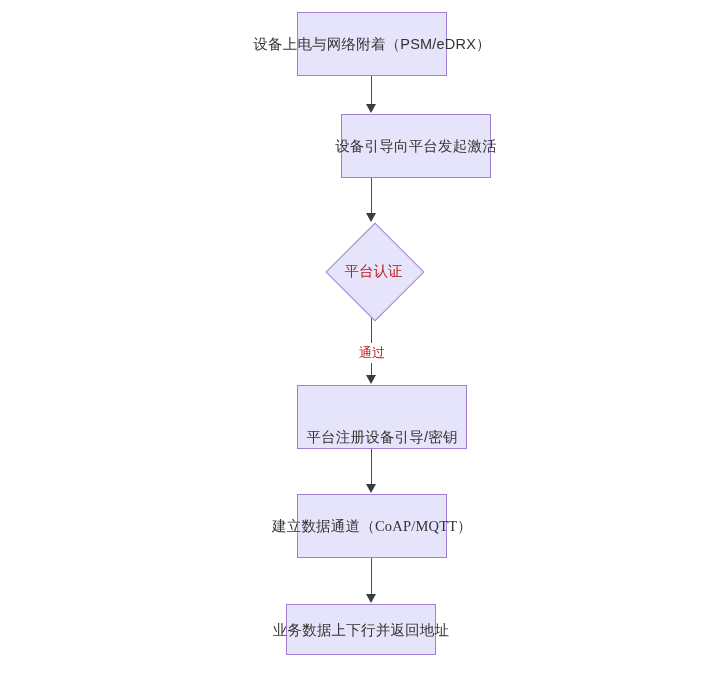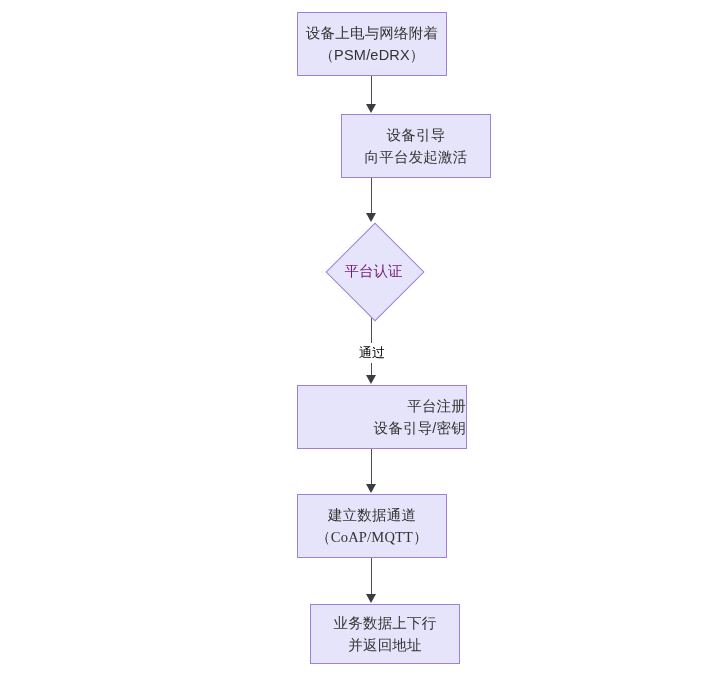--- a/index.html
+++ b/index.html
@@ -17,21 +17,21 @@
     position: relative;
     width: 726px;
     height: 700px;
   }
   .node {
     position: absolute;
     box-sizing: border-box;
     background: #e6e4fa;
     border: 1.4px solid #9f7fd8;
     display: flex;
-    flex-direction: column;
+    flex-direction: row;
     align-items: center;
     justify-content: center;
     color: #333333;
     font-size: 14.5px;
     line-height: 22px;
     letter-spacing: 0.2px;
     white-space: nowrap;
     z-index: 3;
   }
   .node .line2 {
@@ -56,21 +56,21 @@
   }
   .decision .dtext {
     position: absolute;
     left: 0;
     top: 0;
     width: 100%;
     height: 100%;
     display: flex;
     align-items: center;
     justify-content: center;
-    color: #701a75;
+    color: #b91c1c;
     font-size: 14.5px;
     line-height: 22px;
     white-space: nowrap;
   }
   .edge {
     position: absolute;
     left: 371px;
     width: 1.4px;
     background: #4d4d55;
     z-index: 1;
@@ -81,21 +81,21 @@
     width: 0;
     height: 0;
     border-left: 5.5px solid transparent;
     border-right: 5.5px solid transparent;
     border-top: 9px solid #3b3b44;
     z-index: 2;
   }
   .edge-label {
     position: absolute;
     background: #ffffff;
-    color: #000000;
+    color: #b91c1c;
     font-size: 13px;
     line-height: 18px;
     padding: 1px 4px;
     white-space: nowrap;
     z-index: 4;
   }
 </style>
 </head>
 <body>
 
@@ -135,18 +135,18 @@
   <div class="node" style="left:297px; top:385px; width:170px; height:64px;align-items:flex-end;">
     <span class="line1">平台注册</span>
     <span class="line2">设备引导/密钥</span>
   </div>
 
   <div class="node" style="left:297px; top:494px; width:150px; height:64px;font-family:Liberation Serif, serif;">
     <span class="line1">建立数据通道</span>
     <span class="line2">（CoAP/MQTT）</span>
   </div>
 
-  <div class="node" style="left:310px; top:604px; width:150px; height:60px;text-align:right;">
+  <div class="node" style="left:286px; top:604px; width:150px; height:51px;text-align:right;">
     <span class="line1">业务数据上下行</span>
     <span class="line2">并返回地址</span>
   </div>
 
 </div>
 
 </body></html>

